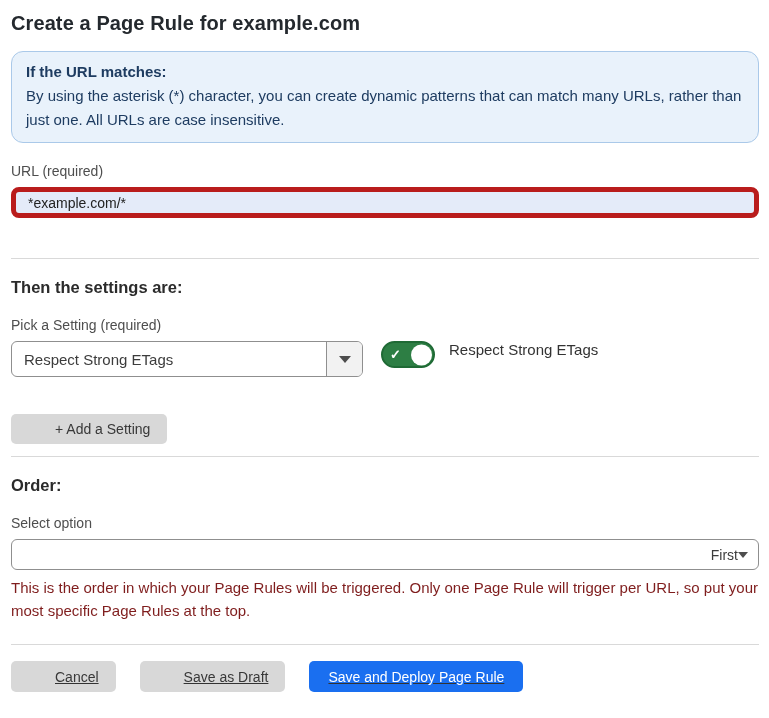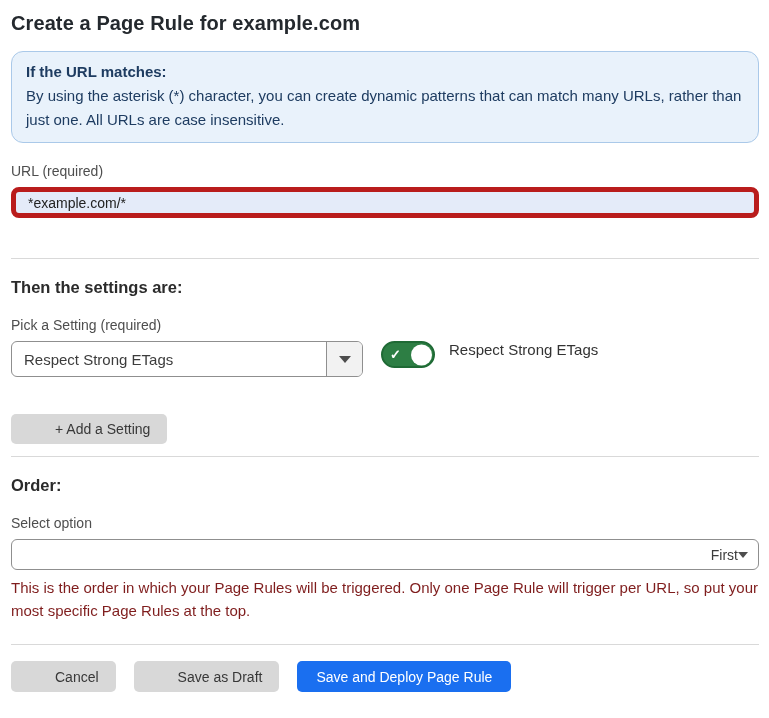--- a/index.html
+++ b/index.html
@@ -203,21 +203,22 @@
     margin-top: 6px;
     font-size: 15px;
     line-height: 23px;
     color: #7f1d1d;
     max-width: 748px;
   }
 
   .footer-buttons {
     margin-top: 16px;
     display: flex;
-    gap: 18px;
+    gap: 24px;
+    text-decoration: underline;
   }
 </style>
 </head>
 <body>
 
 <div class="container">
 
   <h1 class="page-title">Create a Page Rule for example.com</h1>
 
   <div class="info-box">

